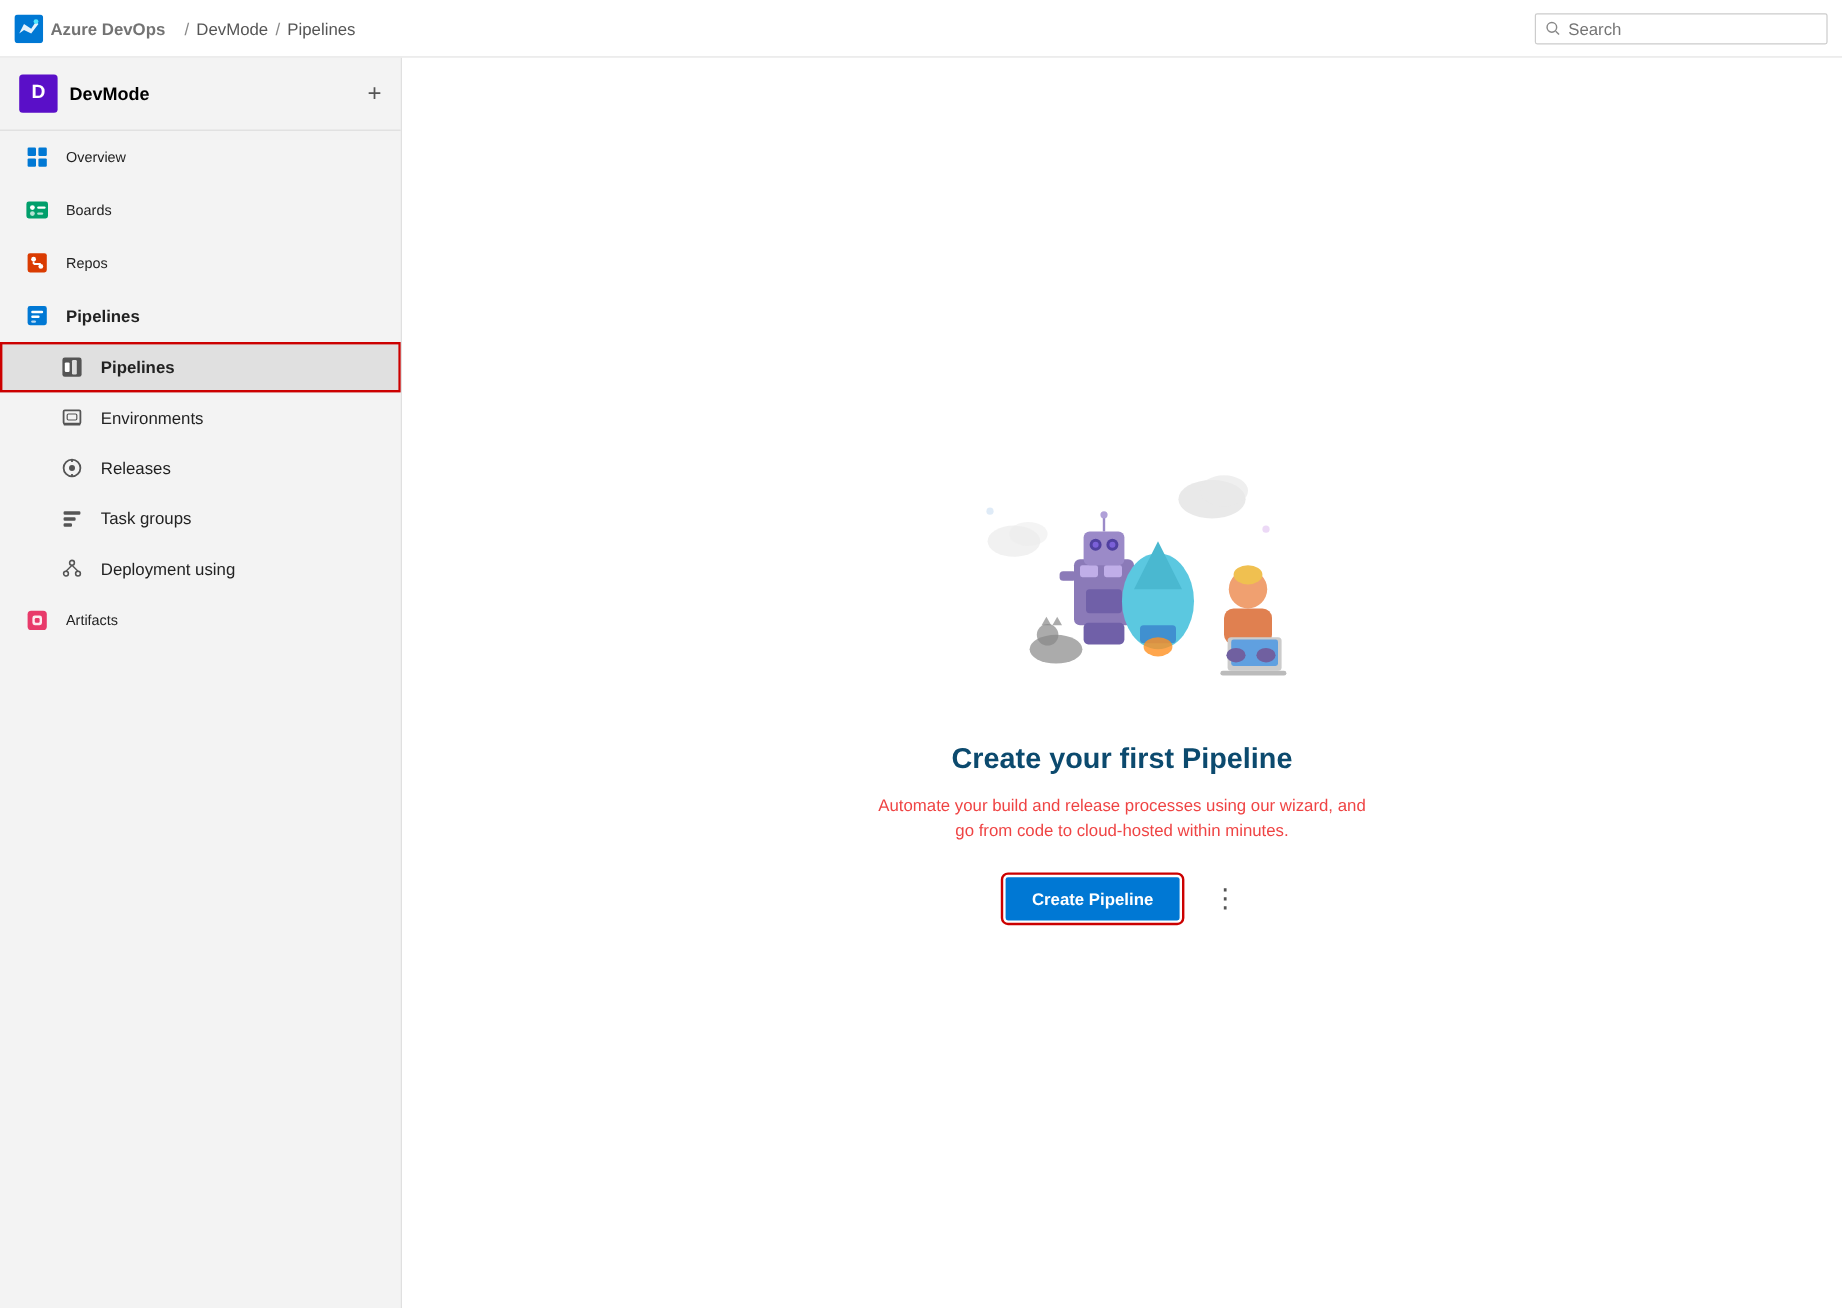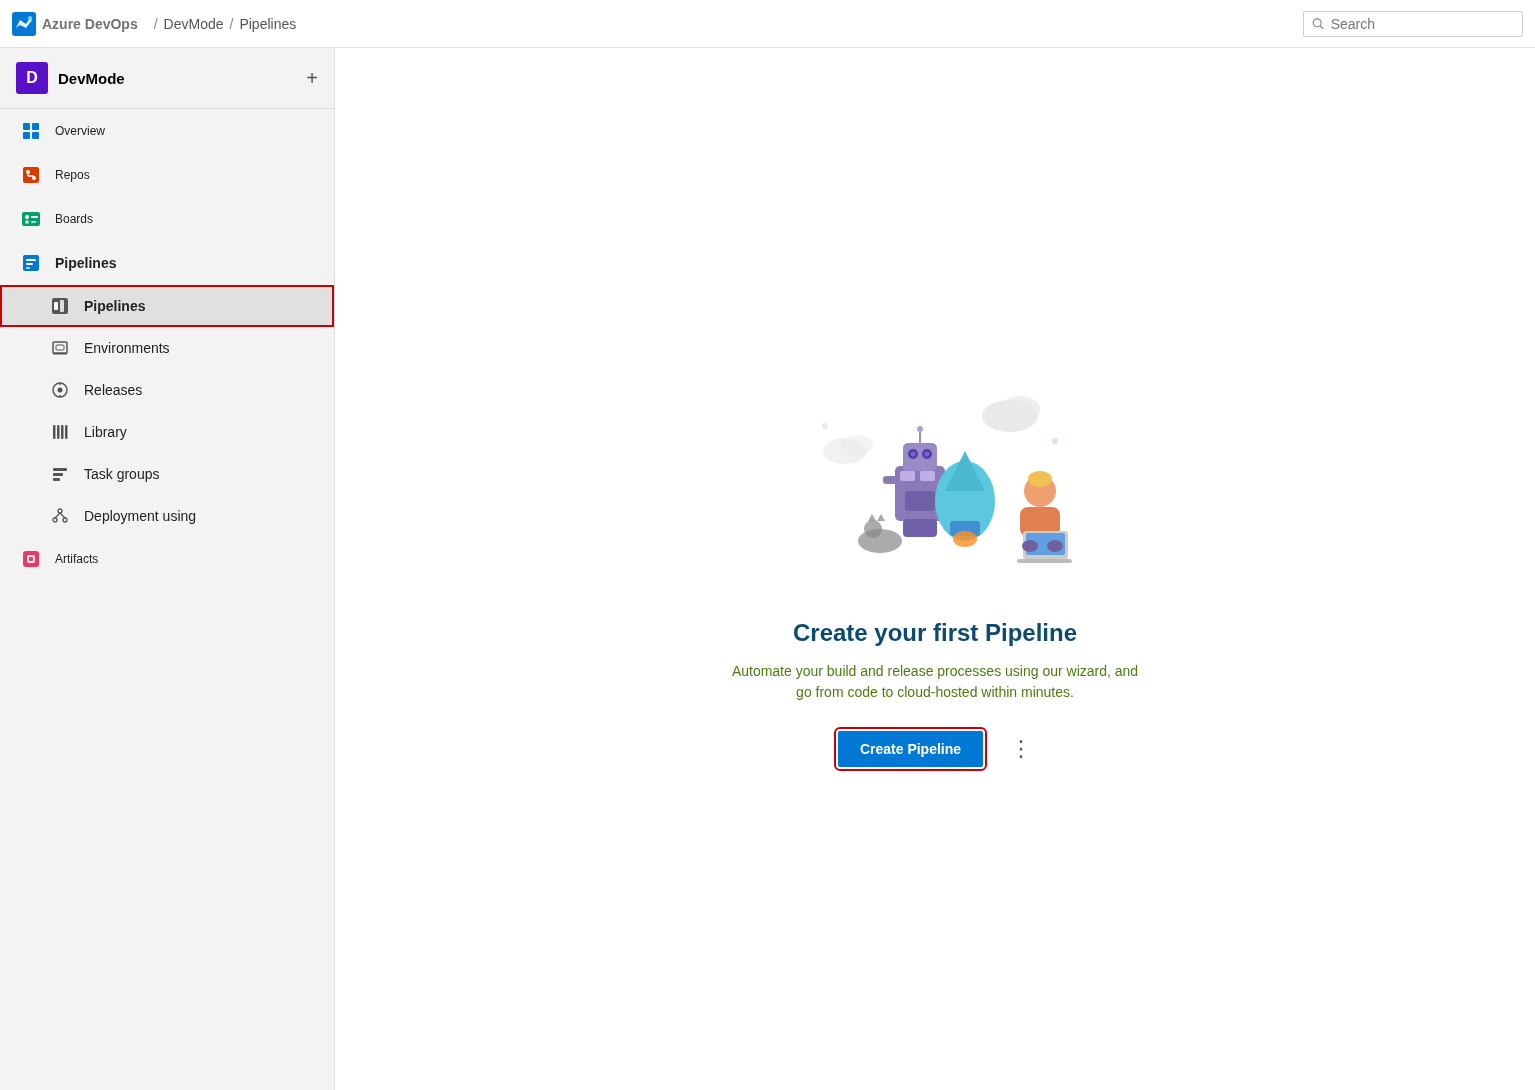--- a/index.html
+++ b/index.html
@@ -35,21 +35,21 @@
     }
     .topbar-breadcrumb span { color: #888; }
     .topbar-search {
       margin-left: auto;
       display: flex;
       align-items: center;
       border: 1px solid #ccc;
       border-radius: 2px;
       padding: 4px 8px;
       gap: 6px;
-      width: 220px;
+      width: 244px;
       background: #fff;
     }
     .topbar-search input {
       border: none;
       outline: none;
       font-size: 14px;
       color: #555;
       width: 100%;
     }
 
@@ -167,21 +167,21 @@
 
     .empty-state-title {
       font-size: 24px;
       font-weight: 700;
       color: #0c4a6e;
       margin-bottom: 14px;
     }
 
     .empty-state-desc {
       font-size: 14px;
-      color: #4d7c0f;
+      color: #ef4444;
       line-height: 1.5;
       margin-bottom: 28px;
     }
 
     .empty-state-actions {
       display: flex;
       align-items: center;
       gap: 27px;
     }
 
@@ -253,43 +253,43 @@
             <rect x="2" y="11" width="7" height="7" fill="#0078d4" rx="1"></rect>
             <rect x="11" y="11" width="7" height="7" fill="#0078d4" rx="1"></rect>
           </svg>
       </div>
       <span>Overview</span>
     </div>
 
     <div class="sidebar-item">
       <div class="sidebar-icon">
         <svg width="20" height="20" viewBox="0 0 20 20">
+            <rect x="1" y="3" width="18" height="14" rx="2" fill="#009f6b"></rect>
+            <circle cx="6" cy="8" r="2" fill="#fff"></circle>
+            <circle cx="6" cy="13" r="2" fill="#fff" opacity="0.7"></circle>
+            <rect x="10" y="7" width="7" height="2" rx="1" fill="#fff"></rect>
+            <rect x="10" y="12" width="5" height="2" rx="1" fill="#fff" opacity="0.7"></rect>
+          </svg>
+      </div>
+      <span>Boards</span>
+    </div>
+
+    <div class="sidebar-item">
+      <div class="sidebar-icon">
+        <svg width="20" height="20" viewBox="0 0 20 20">
             <rect x="2" y="2" width="16" height="16" rx="2" fill="#da3b01"></rect>
             <circle cx="7" cy="7" r="2" fill="#fff"></circle>
             <circle cx="13" cy="13" r="2" fill="#fff"></circle>
             <line x1="7" y1="9" x2="7" y2="11" stroke="#fff" stroke-width="1.5"></line>
             <line x1="7" y1="11" x2="13" y2="11" stroke="#fff" stroke-width="1.5"></line>
           </svg>
       </div>
       <span>Repos</span>
     </div>
 
-    <div class="sidebar-item">
-      <div class="sidebar-icon">
-        <svg width="20" height="20" viewBox="0 0 20 20">
-            <rect x="1" y="3" width="18" height="14" rx="2" fill="#009f6b"></rect>
-            <circle cx="6" cy="8" r="2" fill="#fff"></circle>
-            <circle cx="6" cy="13" r="2" fill="#fff" opacity="0.7"></circle>
-            <rect x="10" y="7" width="7" height="2" rx="1" fill="#fff"></rect>
-            <rect x="10" y="12" width="5" height="2" rx="1" fill="#fff" opacity="0.7"></rect>
-          </svg>
-      </div>
-      <span>Boards</span>
-    </div>
-
     <div class="sidebar-item section-header">
       <div class="sidebar-icon">
         <svg width="20" height="20" viewBox="0 0 20 20">
             <rect x="2" y="2" width="16" height="16" rx="2" fill="#0078d4"></rect>
             <rect x="5" y="6" width="10" height="2" rx="1" fill="#fff"></rect>
             <rect x="5" y="10" width="7" height="2" rx="1" fill="#fff"></rect>
             <rect x="5" y="14" width="4" height="2" rx="1" fill="#fff" opacity="0.7"></rect>
           </svg>
       </div>
       <span>Pipelines</span>
@@ -323,31 +323,20 @@
         <svg width="18" height="18" viewBox="0 0 18 18">
             <circle cx="9" cy="9" r="7" fill="none" stroke="#555" stroke-width="1.5"></circle>
             <circle cx="9" cy="9" r="2.5" fill="#555"></circle>
             <line x1="9" y1="2" x2="9" y2="4" stroke="#555" stroke-width="1.5"></line>
             <line x1="9" y1="14" x2="9" y2="16" stroke="#555" stroke-width="1.5"></line>
           </svg>
       </div>
       <span>Releases</span>
     </div>
 
-    <div class="sidebar-subitem">
-      <div class="sidebar-icon">
-        <svg width="18" height="18" viewBox="0 0 18 18">
-            <rect x="2" y="2" width="2.5" height="14" rx="1" fill="#555"></rect>
-            <rect x="6" y="2" width="2.5" height="14" rx="1" fill="#555"></rect>
-            <rect x="10" y="2" width="2.5" height="14" rx="1" fill="#555"></rect>
-            <rect x="14" y="2" width="2.5" height="14" rx="1" fill="#555"></rect>
-          </svg>
-      </div>
-      <span>Library</span>
-    </div>
 
     <div class="sidebar-subitem">
       <div class="sidebar-icon">
         <svg width="18" height="18" viewBox="0 0 18 18">
             <rect x="2" y="3" width="14" height="3" rx="1" fill="#555"></rect>
             <rect x="2" y="8" width="10" height="3" rx="1" fill="#555"></rect>
             <rect x="2" y="13" width="7" height="3" rx="1" fill="#555"></rect>
           </svg>
       </div>
       <span>Task groups</span>

